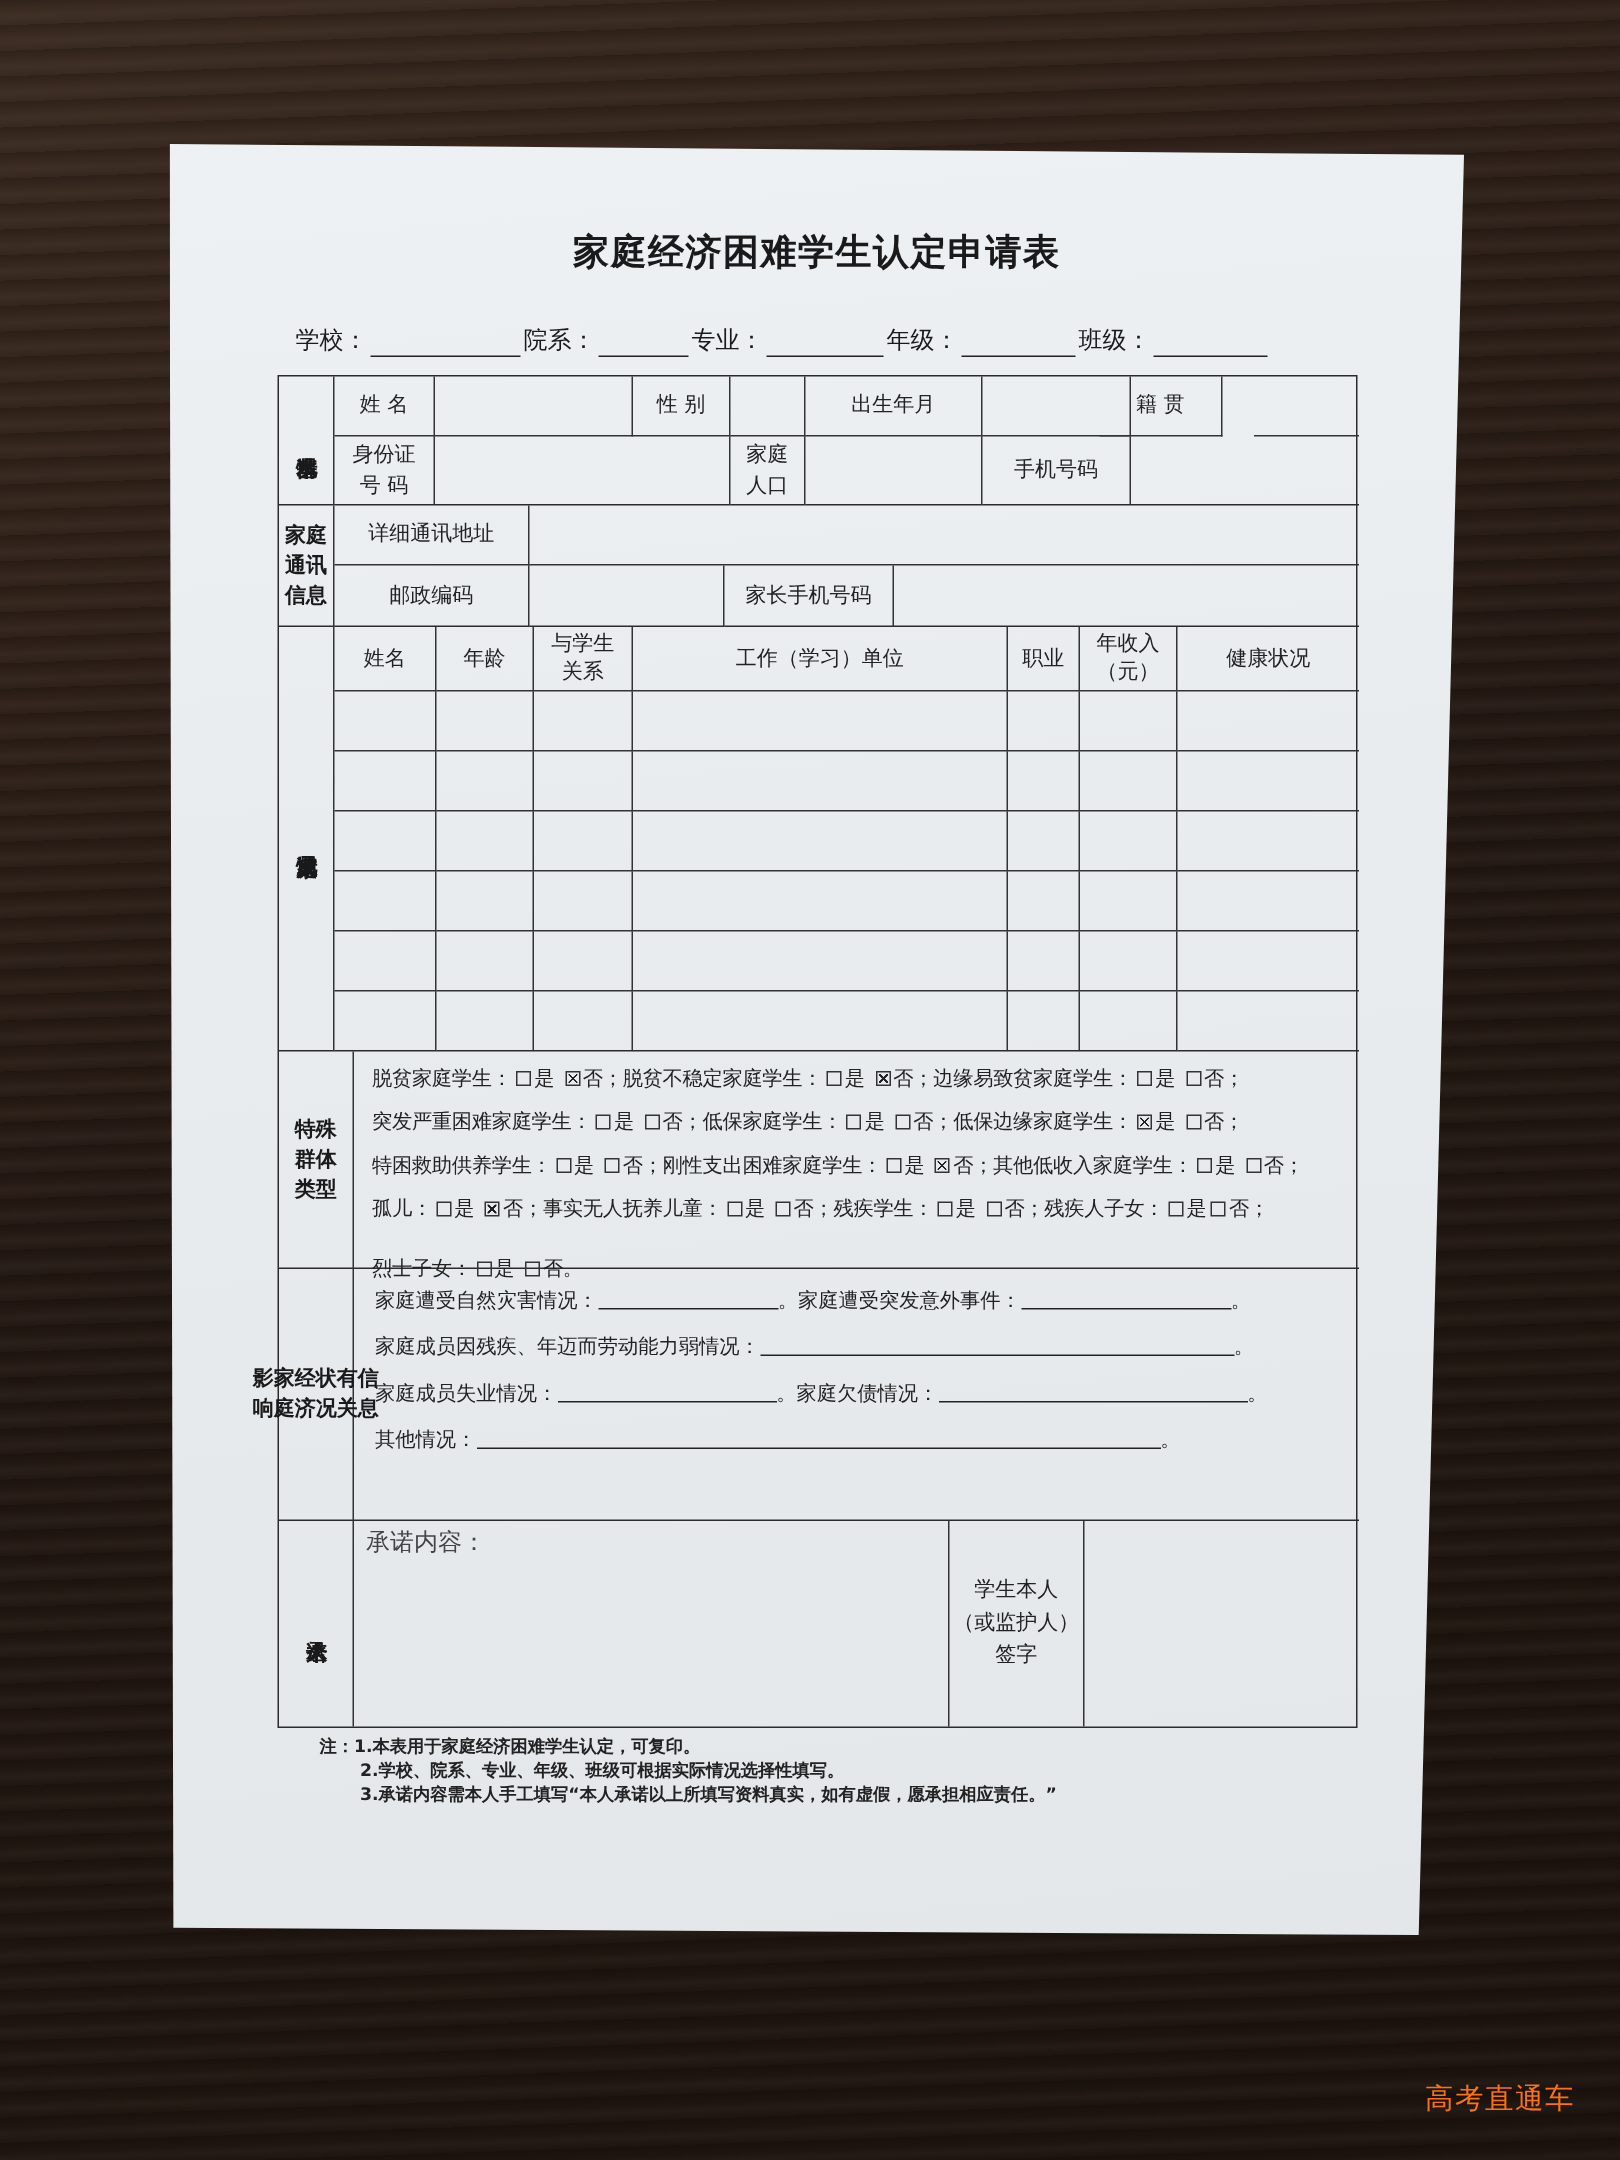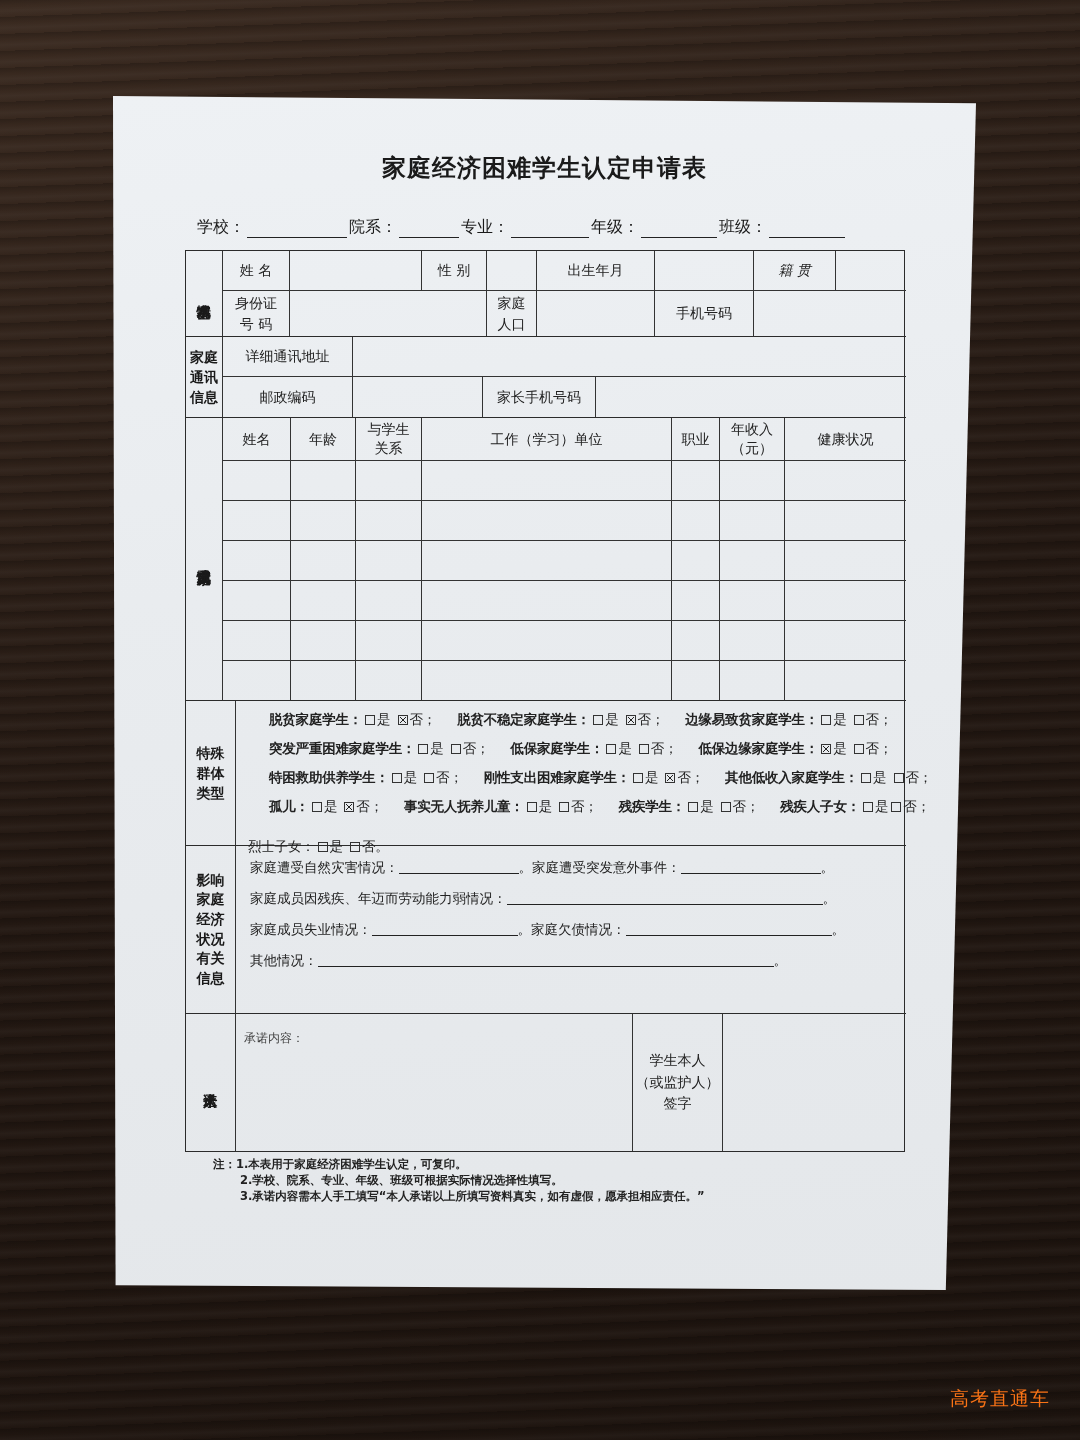--- a/index.html
+++ b/index.html
@@ -54,21 +54,21 @@
       position: absolute;
       border-right: 1.2px solid #333;
       border-bottom: 1.5px solid #2b2b2b;
       display: flex; align-items: center; justify-content: center;
       font-size: 14px; font-weight: bold; line-height: 1.45;
       writing-mode: horizontal-tb; text-align: center; color: #1a1a1a;
     }
     .vert { writing-mode: vertical-rl; letter-spacing: 0px; }
     .text-block { position: absolute; font-size: 13.5px; color: #222; line-height: 29px; }
     .cb-line { white-space: nowrap; letter-spacing: -0.2px; }
-    .cb-line .bold { font-weight: bold; margin-left: 21px; }
+    .cb-line .bold { font-weight: normal; }
     .box {
       display: inline-block; width: 10px; height: 10px;
       border: 1px solid #333; margin: 0 2px 0 3px; vertical-align: -1px;
       position: relative;
     }
     .box.checked::after {
       content: ""; position: absolute; left: 1px; top: 1px; right: 1px; bottom: 1px;
       background:
         linear-gradient(45deg, transparent 43%, #222 43%, #222 57%, transparent 57%),
         linear-gradient(-45deg, transparent 43%, #222 43%, #222 57%, transparent 57%);
@@ -107,21 +107,21 @@
   <div class="form" style="height:902px;">
 
     <div class="sec-label vert" style="left:0;top:0;width:37px;height:86px;">基本情况</div>
 
     <div class="cell" style="left:37px;top:0;width:67px;height:40px;">姓 名</div>
     <div class="cell" style="left:104px;top:0;width:132px;height:40px;"></div>
     <div class="cell" style="left:236px;top:0;width:65px;height:40px;">性 别</div>
     <div class="cell" style="left:301px;top:0;width:50px;height:40px;"></div>
     <div class="cell" style="left:351px;top:0;width:118px;height:40px;">出生年月</div>
     <div class="cell" style="left:469px;top:0;width:99px;height:40px;"></div>
-    <div class="cell" style="left:568px;top:0;width:82px;height:40px;font-style:italic;">籍 贯</div>
+    <div class="cell" style="left:547px;top:0;width:82px;height:40px;">籍 贯</div>
     <div class="cell" style="left:650px;top:0;width:70px;height:40px;border-right:none;"></div>
 
     <div class="cell" style="left:37px;top:40px;width:67px;height:46px;flex-direction:column;border-bottom:1.5px solid #2b2b2b;">
       <span>身份证</span>
       <span>号 码</span>
     </div>
     <div class="cell" style="left:104px;top:40px;width:197px;height:46px;border-bottom:1.5px solid #2b2b2b;"></div>
     <div class="cell" style="left:301px;top:40px;width:50px;height:46px;flex-direction:column;border-bottom:1.5px solid #2b2b2b;">
       <span>家庭</span>
       <span>人口</span>
@@ -246,21 +246,21 @@
           <span class="box"></span><span>否</span>；<span class="bold">残疾学生：</span><span class="box"></span><span>是</span>
           <span class="box"></span><span>否</span>；<span class="bold">残疾人子女：</span><span class="box"></span><span>是</span><span class="box"></span><span>否</span>；
         </div>
         <div class="cb-line" style="line-height:22px;margin-top:14px;">
           <span>烈士子女：</span><span class="box"></span><span>是</span>
           <span class="box"></span><span>否</span>。
         </div>
       </div>
     </div>
 
-    <div class="sec-label" style="left:0;top:595px;width:50px;height:168px;flex-direction:column;line-height:1.4;">
+    <div class="sec-label" style="left:0;top:595px;width:50px;height:168px;flex-direction:row;line-height:1.4;">
       <span>影响</span>
       <span>家庭</span>
       <span>经济</span>
       <span>状况</span>
       <span>有关</span>
       <span>信息</span>
     </div>
     <div class="abs" style="left:50px;top:595px;width:670px;height:168px;border-bottom:1.5px solid #2b2b2b;">
       <div class="text-block" style="left:14px;top:6px;line-height:31px;">
         <div>
@@ -273,21 +273,21 @@
           <span>家庭成员失业情况：</span><span class="uline" style="width:146px"></span><span>。家庭欠债情况：</span><span class="uline" style="width:206px"></span><span>。</span>
         </div>
         <div>
           <span>其他情况：</span><span class="uline" style="width:456px"></span><span>。</span>
         </div>
       </div>
     </div>
 
     <div class="sec-label vert" style="left:0;top:763px;width:50px;height:137px;border-bottom:none;">个人承诺</div>
     <div class="abs" style="left:50px;top:763px;width:397px;height:137px;border-right:1.2px solid #333;">
-      <span style="position:absolute;left:8px;top:16px;font-size:12px;color:#444;">承诺内容：</span>
+      <span style="position:absolute;left:8px;top:4px;font-size:16px;color:#444;">承诺内容：</span>
     </div>
     <div class="cell" style="left:447px;top:763px;width:90px;height:137px;flex-direction:column;border-bottom:none;line-height:1.55;">
       <span>学生本人</span>
       <span>（或监护人）</span>
       <span>签字</span>
     </div>
     <div class="abs" style="left:537px;top:763px;width:183px;height:137px;"></div>
   </div>
 
   <div class="notes">

